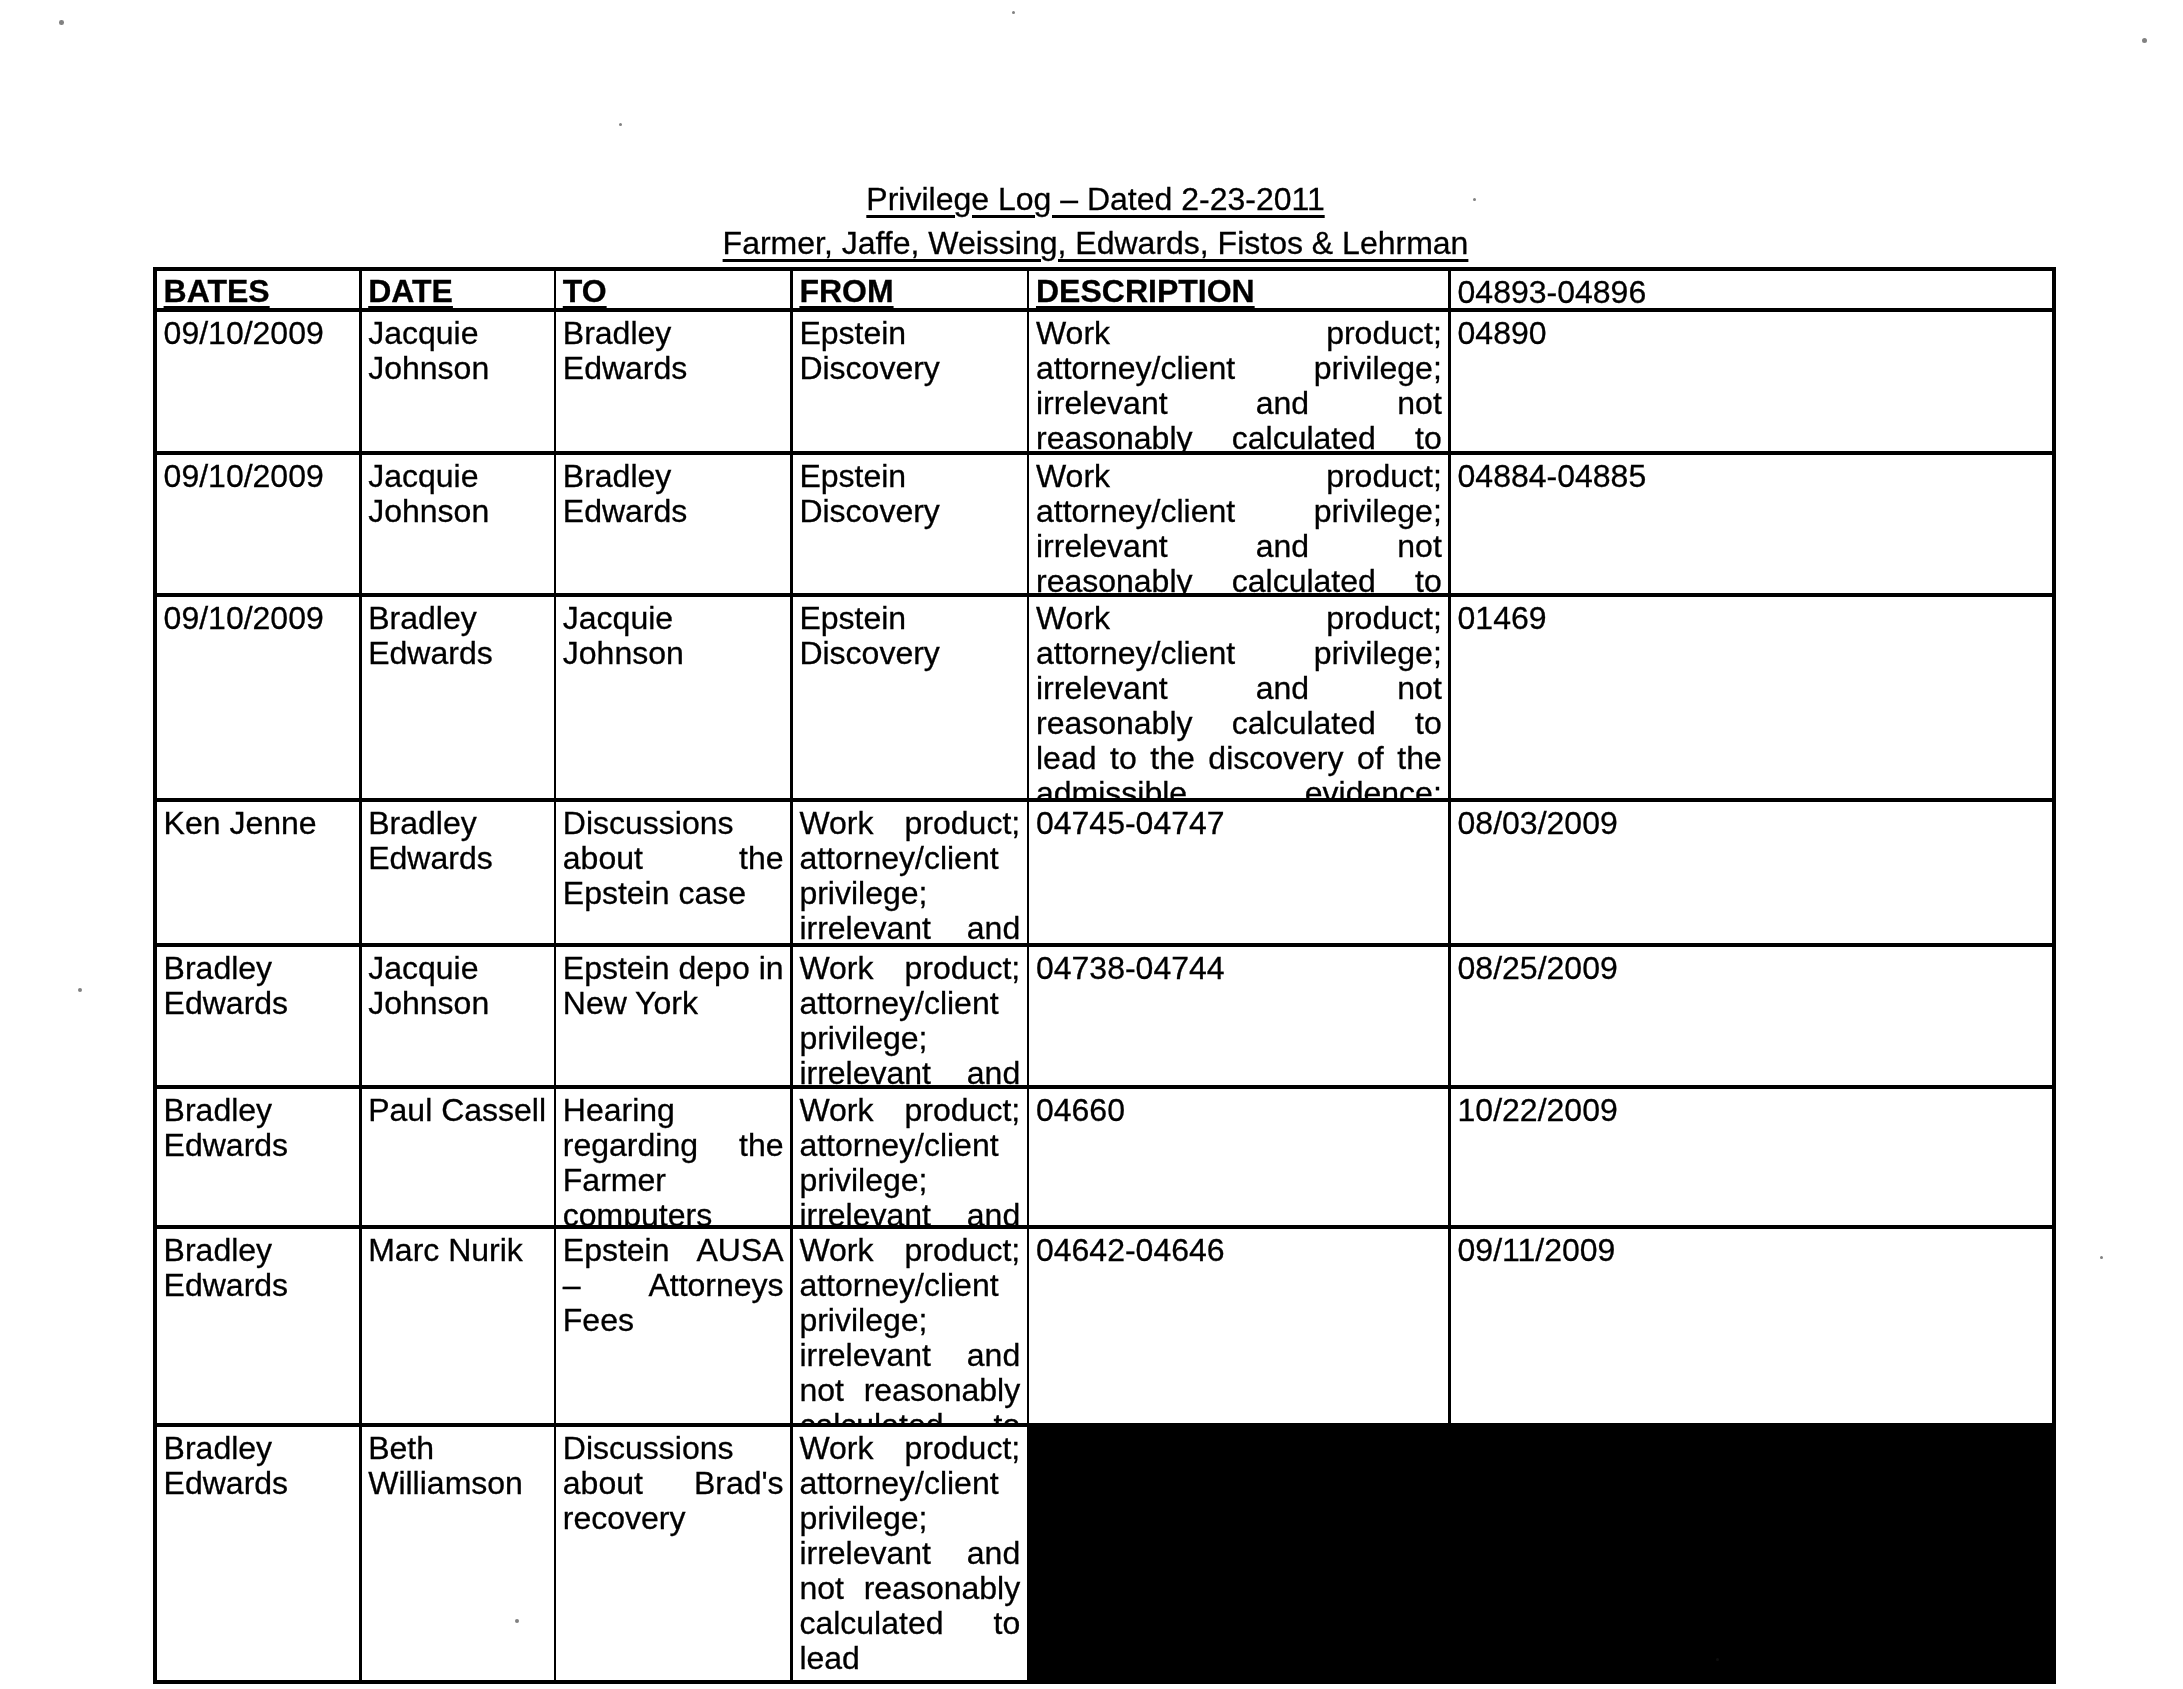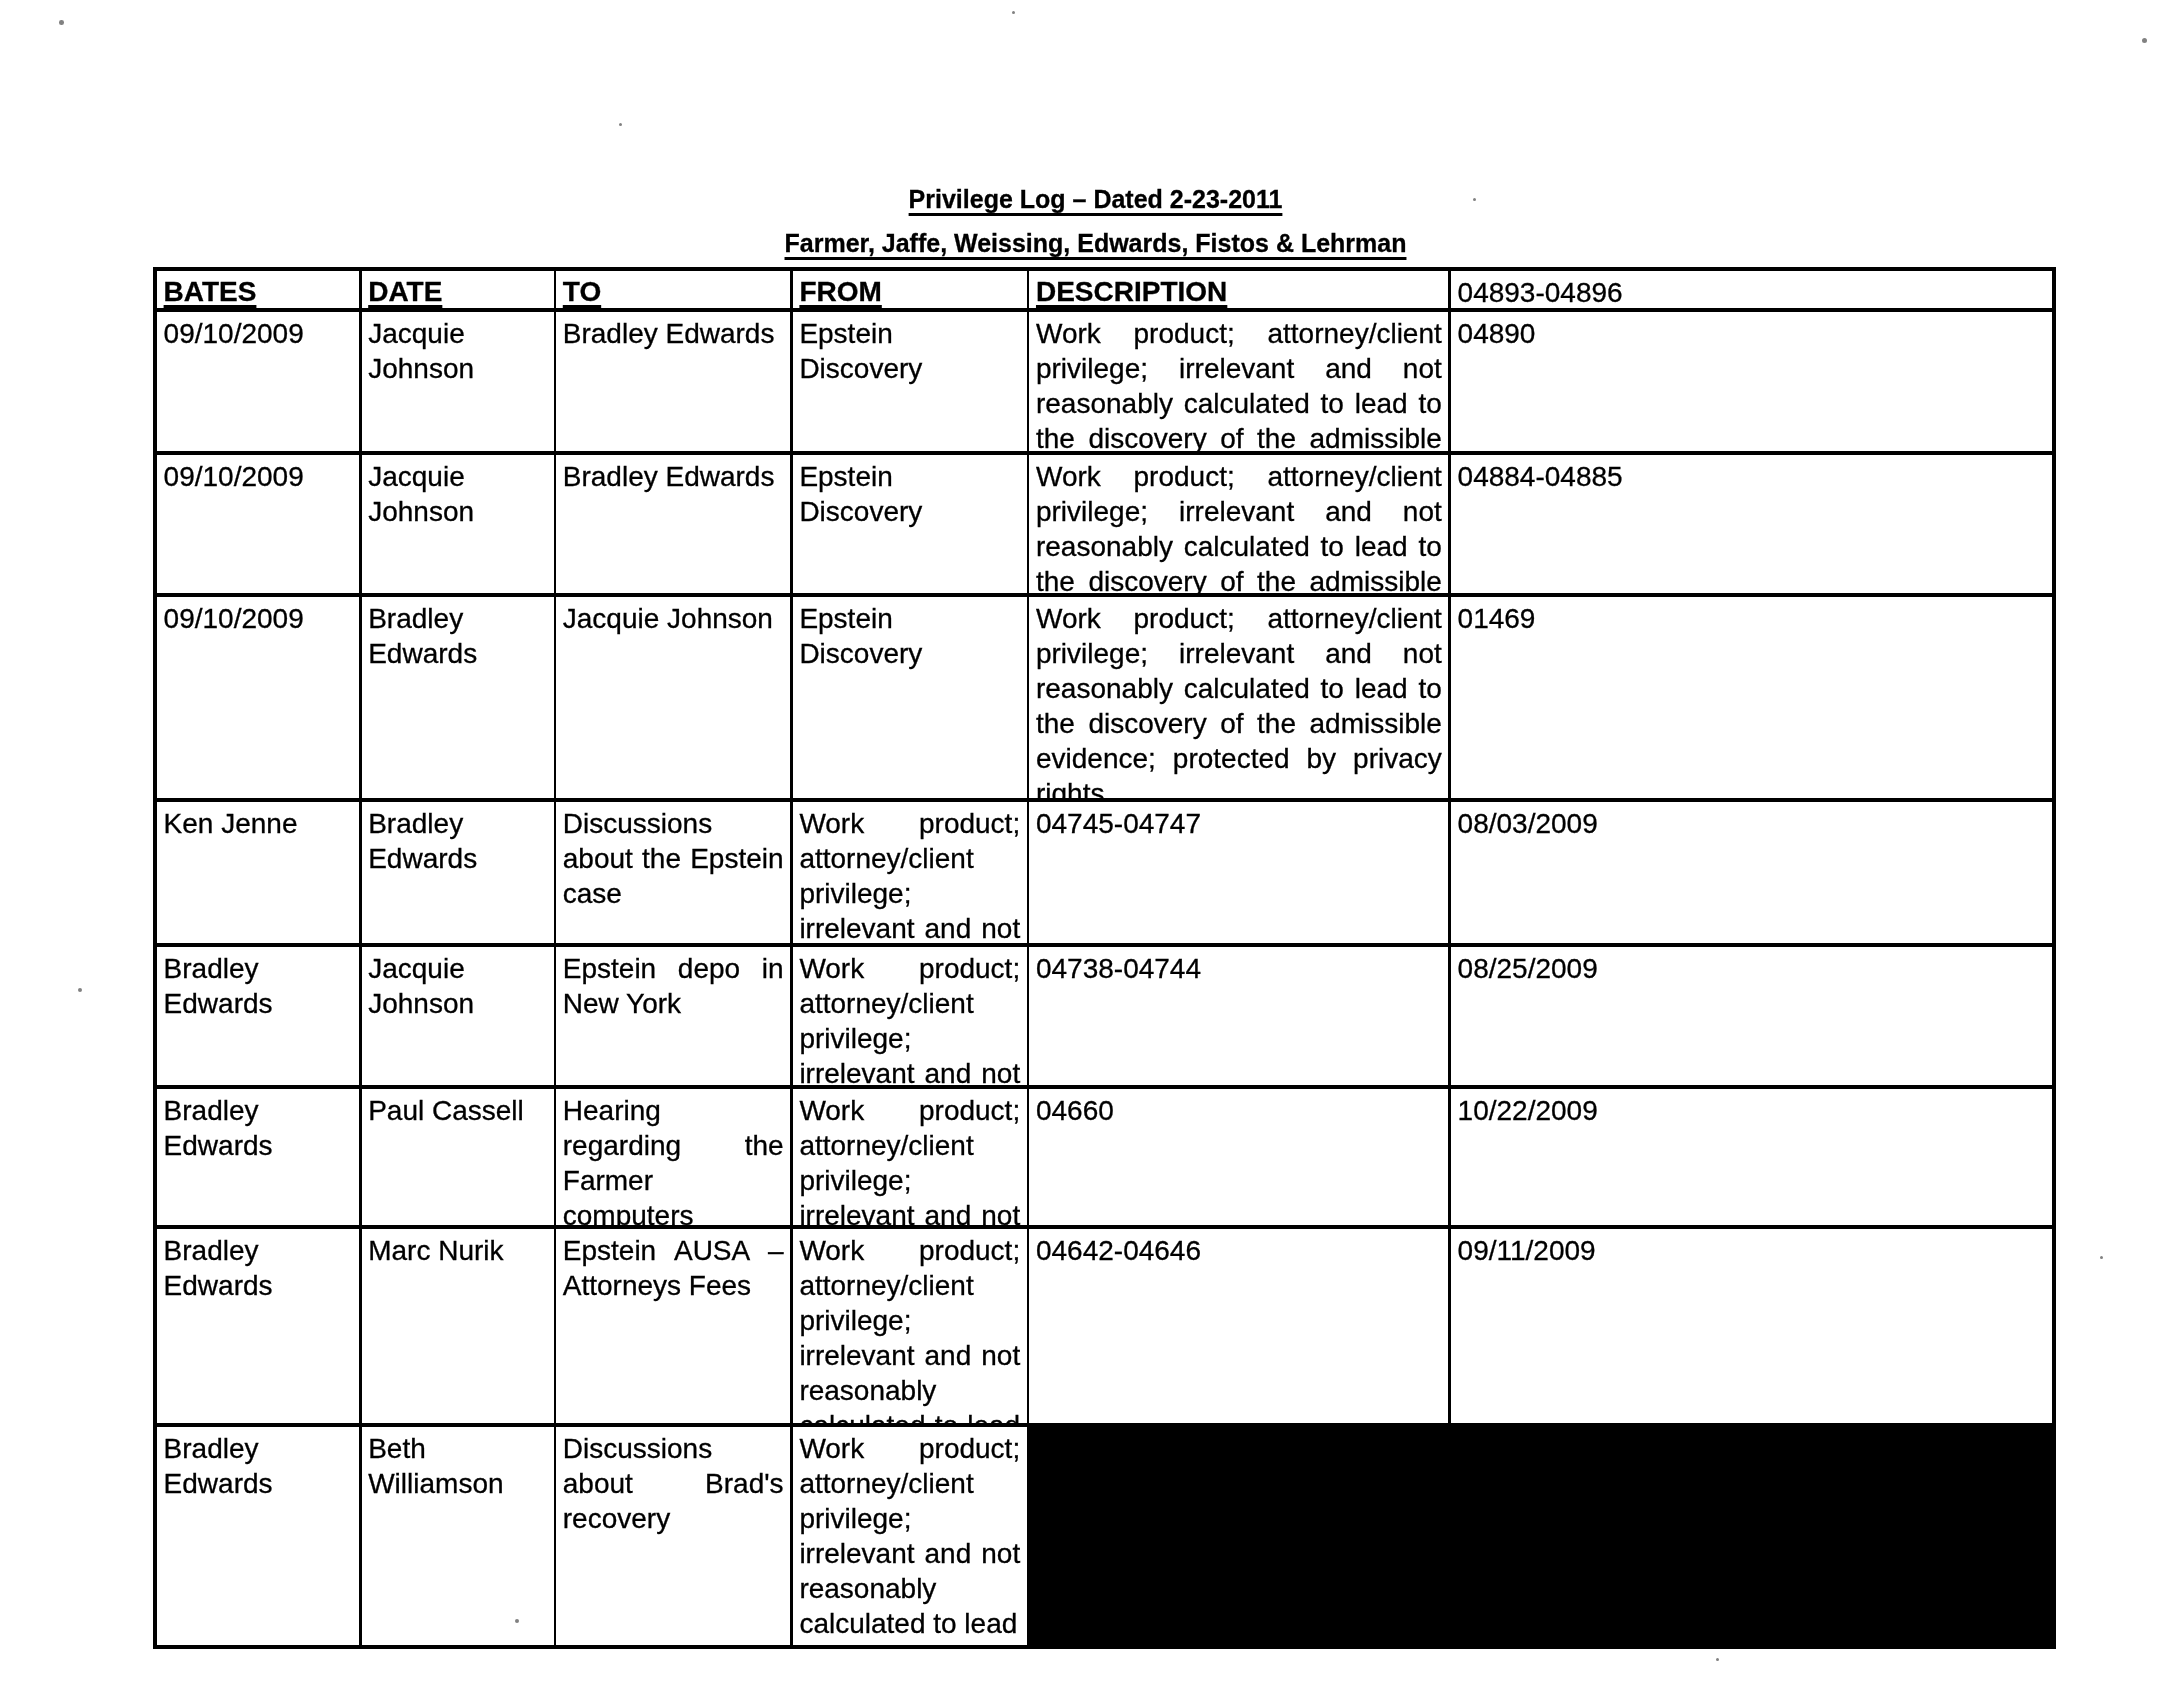--- a/index.html
+++ b/index.html
@@ -19,22 +19,22 @@
 
   
   .titles {
     position: absolute;
     top: 177px;
     left: 0;
     width: 100%;
     text-align: center;
   }
   .title-line {
-    font-size: 25px;
-    font-weight: 700;
+    font-size: 32px;
+    font-weight: 400;
     line-height: 44px;
     white-space: nowrap;
     padding-left: 8px;
   }
   .title-line span {
     text-decoration: underline;
     text-decoration-thickness: 3.3px;
     text-underline-offset: 4.6px;
   }
 
@@ -47,21 +47,21 @@
     grid-template-columns: 202px 192px 234px 234px 419px 601px;
     grid-template-rows: 37px 139px 138px 201px 141px 138px 136px 194px auto;
     column-gap: 2.6px;
     row-gap: 4px;
     background: #000000;
     border: 4px solid #000000;
   }
   .cell {
     background: #ffffff;
     padding: 4px 6.6px;
-    font-size: 28px;
+    font-size: 32px;
     line-height: 35px;
     overflow: hidden;
   }
   .hcell {
     font-weight: 700;
     padding-top: 2.6px;
   }
   .hcell span {
     text-decoration: underline;
     text-decoration-thickness: 2.6px;

